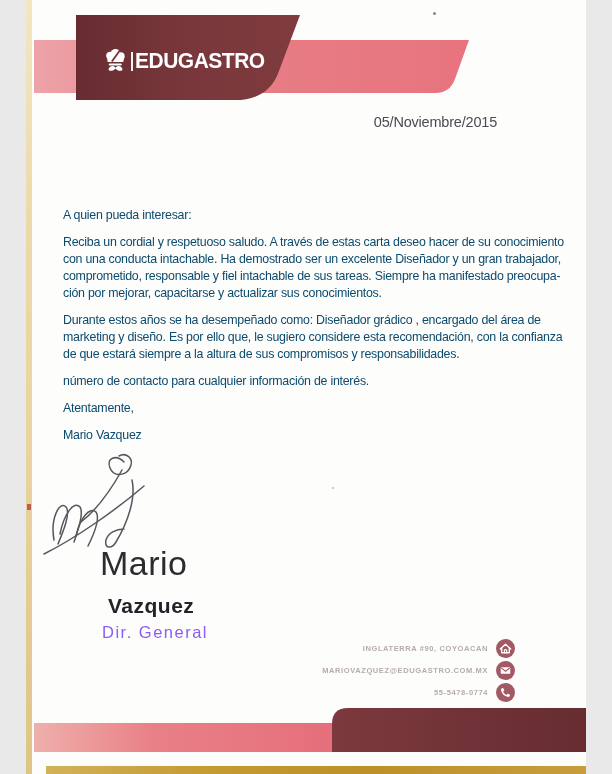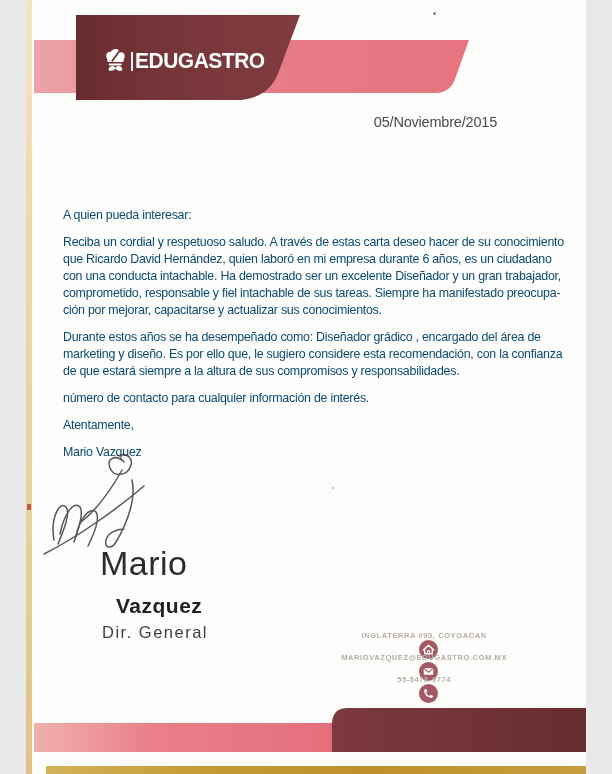--- a/index.html
+++ b/index.html
@@ -29,25 +29,25 @@
   .date{position:absolute;top:114px;right:89px;font-size:14.5px;letter-spacing:-0.2px;color:#4a4a55;}
 
   .body-text{position:absolute;left:37px;top:207px;width:545px;color:#0c4a6e;font-size:12.4px;letter-spacing:-0.25px;}
   .body-text .para{margin:0 0 10px 0;}
   .body-text .line{white-space:nowrap;height:17px;line-height:17px;}
 
   .signature-svg{position:absolute;left:10px;top:450px;}
 
   .bigname{position:absolute;left:74px;top:539px;}
   .bigname .first{font-size:34px;font-weight:400;letter-spacing:.5px;color:#2b2b30;line-height:48px;}
-  .bigname .last{font-size:21px;font-weight:bold;letter-spacing:.5px;color:#232327;margin-top:7px;margin-left:16px;}
-  .bigname .role{font-size:16.5px;color:#404040;letter-spacing:1.5px;margin-top:5px;margin-left:2px;}
+  .bigname .last{font-size:21px;font-weight:bold;letter-spacing:.5px;color:#232327;margin-top:7px;margin-left:8px;}
+  .bigname .role{font-size:16.5px;color:#8b5cf6;letter-spacing:1.5px;margin-top:5px;margin-left:2px;}
 
   .contact{position:absolute;right:71px;top:637px;}
-  .contact .row{display:flex;align-items:center;justify-content:flex-end;height:22px;flex-direction:column;}
+  .contact .row{display:flex;align-items:center;justify-content:flex-end;height:22px;}
   .contact .label{font-size:7.5px;font-weight:600;letter-spacing:.6px;color:#b6aca8;margin-right:8px;white-space:nowrap;}
   .contact .bubble{width:19px;height:19px;border-radius:50%;background:#a35963;display:flex;align-items:center;justify-content:center;}
 </style>
 </head>
 <body>
 
 <div class="page">
 
   <div class="edge-left"></div>
   <div class="speck-tr"></div>
@@ -88,21 +88,20 @@
   </div>
 
   <div class="date">05/Noviembre/2015</div>
 
   <div class="body-text">
     <div class="para">
       <div class="line">A quien pueda interesar:</div>
     </div>
     <div class="para">
       <div class="line">Reciba un cordial y respetuoso saludo. A través de estas carta deseo hacer de su conocimiento</div>
-      <div class="line">que Ricardo David Hernández, quien laboró en mi empresa durante 6 años, es un ciudadano</div>
       <div class="line">con una conducta intachable. Ha demostrado ser un excelente Diseñador y un gran trabajador,</div>
       <div class="line">comprometido, responsable y fiel intachable de sus tareas. Siempre ha manifestado preocupa-</div>
       <div class="line">ción por mejorar, capacitarse y actualizar sus conocimientos.</div>
     </div>
     <div class="para">
       <div class="line">Durante estos años se ha desempeñado como: Diseñador grádico , encargado del área de</div>
       <div class="line">marketing y diseño. Es por ello que, le sugiero considere esta recomendación, con la confianza</div>
       <div class="line">de que estará siempre a la altura de sus compromisos y responsabilidades.</div>
     </div>
     <div class="para">

